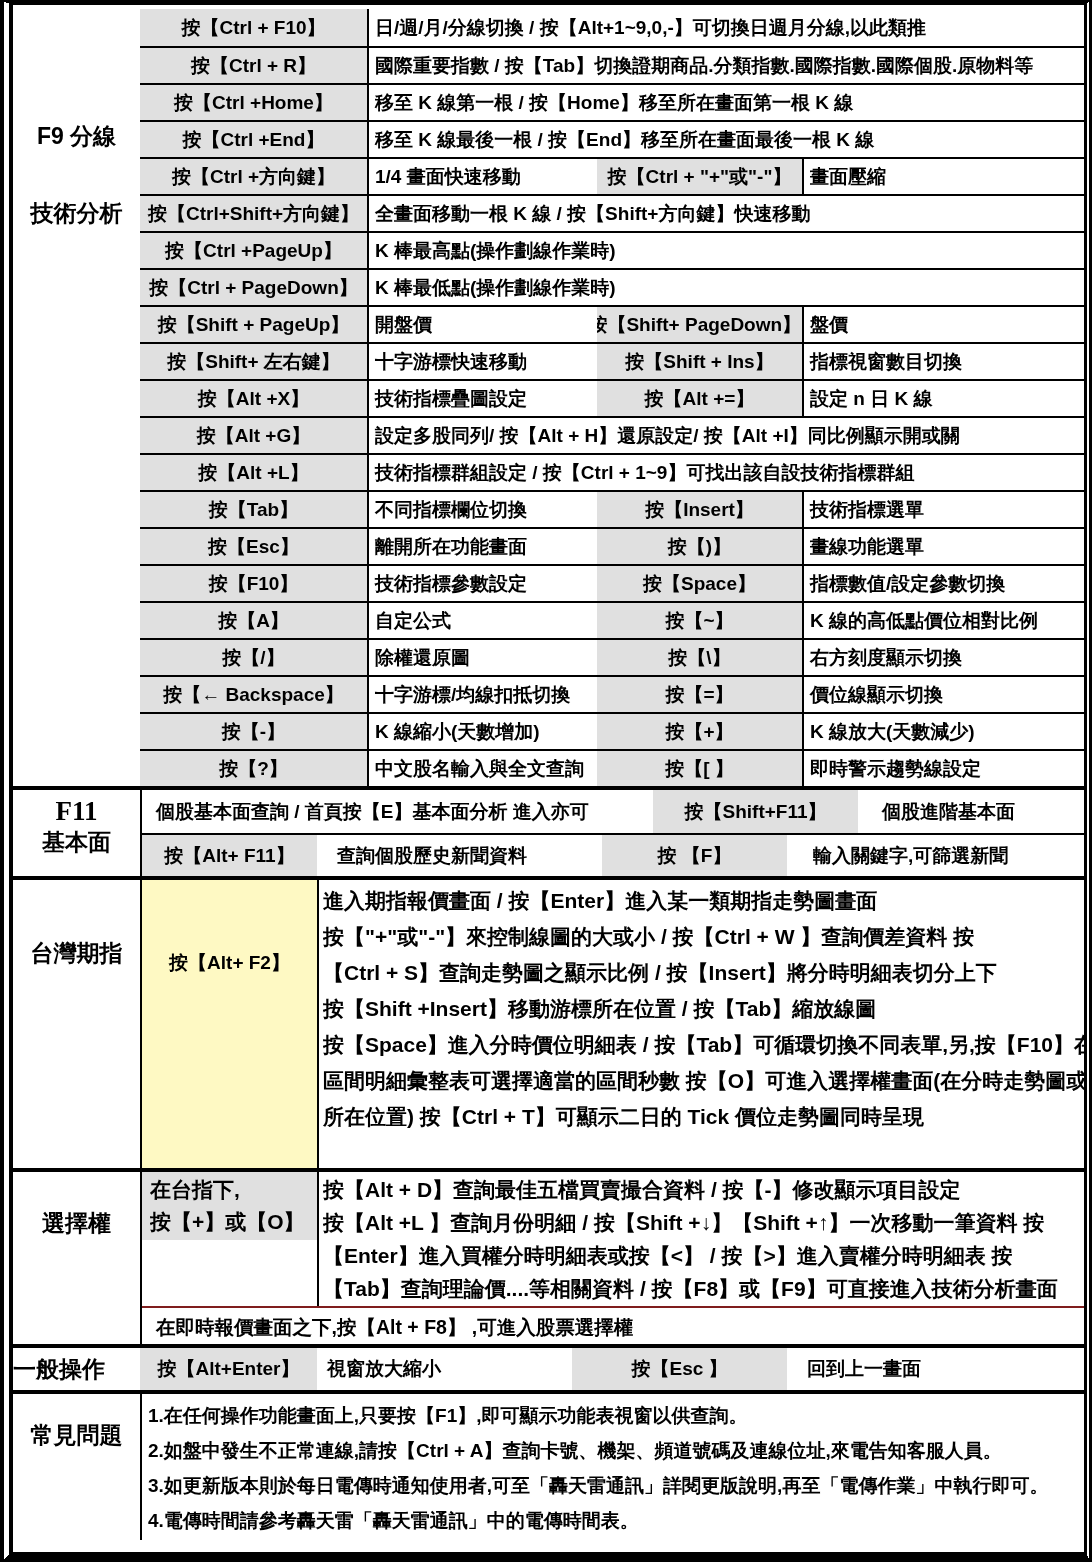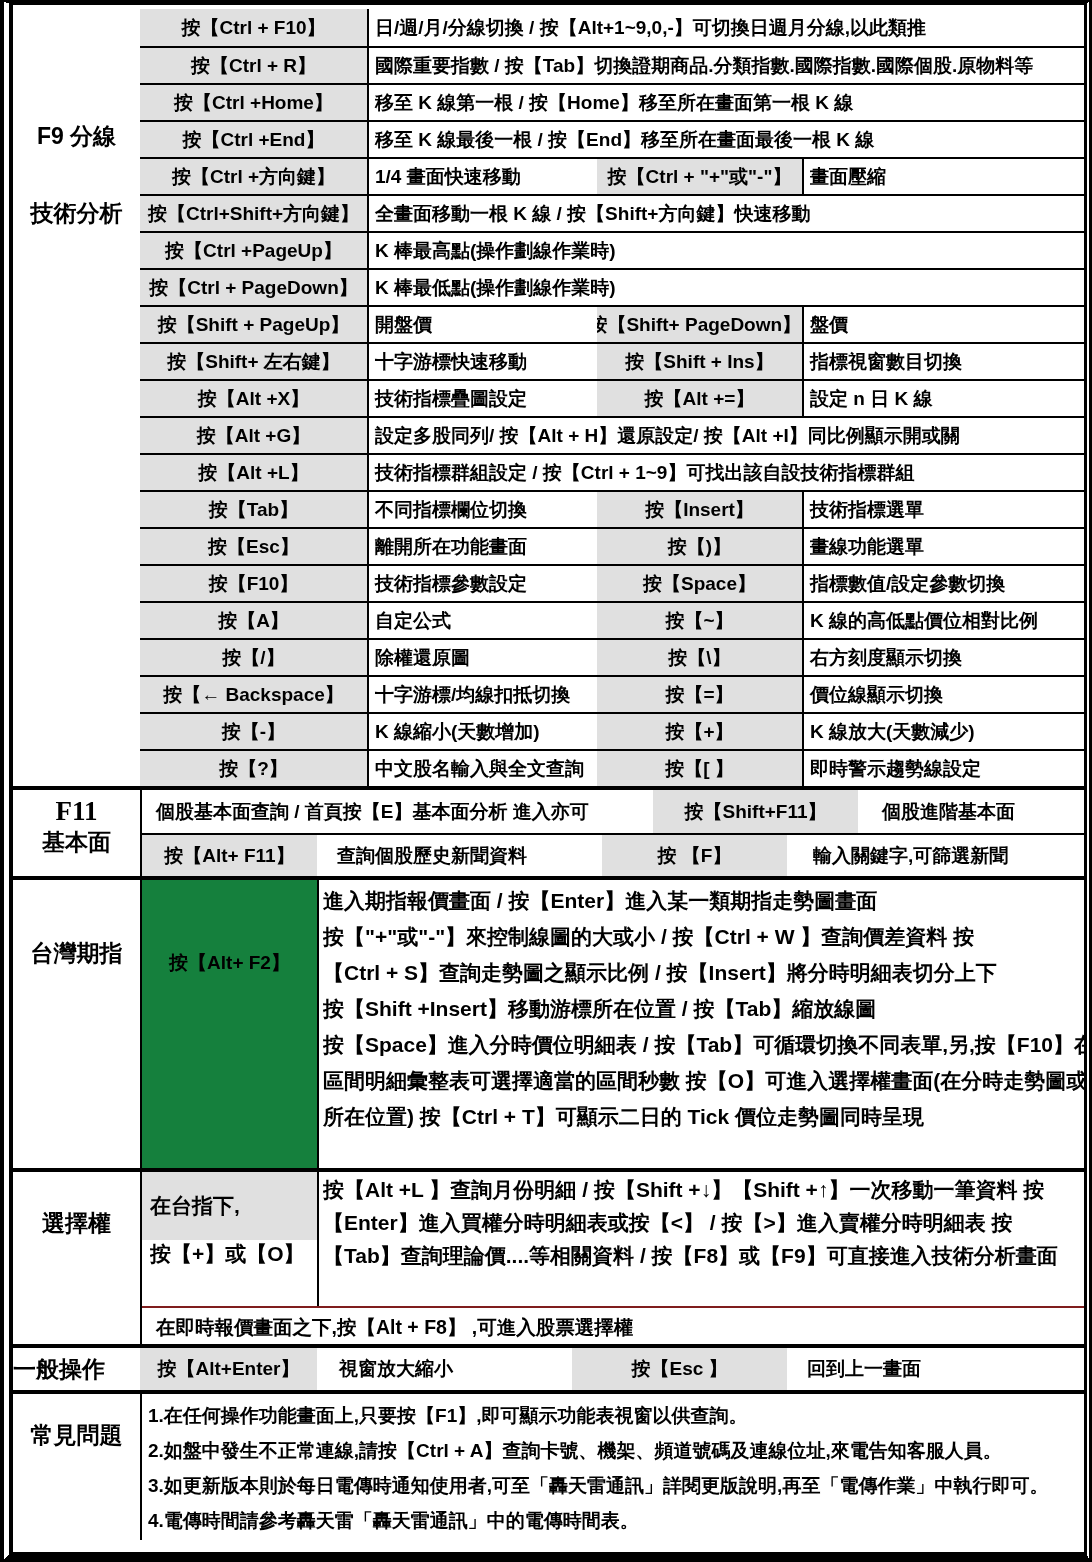--- a/index.html
+++ b/index.html
@@ -44,43 +44,43 @@
   .s-f11 .row-1 .desc2{flex:1;padding-left:24px;}
   .s-f11 .key1{width:175px;flex:none;}
   .s-f11 .desc1{width:285px;flex:none;padding-left:20px;}
   .s-f11 .row-2 .key2{width:185px;flex:none;}
   .s-f11 .row-2 .desc2{flex:1;padding-left:26px;}
 
   
   .s-fut{height:292px;}
   .s-fut .label-col{padding-top:58px;}
   .s-fut .content{border-left:2px solid #000;display:flex;}
-  .s-fut .keycol{width:175px;flex:none;background:#15803d;text-align:center;
+  .s-fut .keycol{width:175px;flex:none;background:#fef9c3;text-align:center;
     font-weight:bold;font-size:19px;padding-top:70px;}
   .s-fut .desc-lines{flex:1;border-left:2px solid #000;padding:3px 4px 0 4px;}
   .line{font-weight:bold;font-size:21px;line-height:36px;white-space:nowrap;overflow:hidden;}
 
   
   .s-opt{height:176px;}
   .s-opt .label-col{padding-top:36px;}
   .s-opt .content{border-left:2px solid #000;}
   .s-opt .blockA{display:flex;height:134px;}
   .s-opt .keycol{width:175px;flex:none;}
   .s-opt .keygray{background:#e0e0e0;height:68px;padding:2px 0 0 8px;}
-  .s-opt .keygray .line{line-height:32px;margin-top:16px;}
+  .s-opt .keygray .line{line-height:32px;}
   .s-opt .desc-lines{flex:1;border-left:2px solid #000;padding:1px 4px 0 4px;}
   .s-opt .desc-lines .line{line-height:33px;}
   .s-opt .footer-row{border-top:2px solid #7f1d1d;height:40px;display:flex;align-items:center;
     font-weight:bold;font-size:19.5px;padding-left:14px;white-space:nowrap;}
 
   
   .s-gen .row{height:42px;}
   .s-gen .label-col{display:flex;align-items:center;justify-content:flex-start;}
   .s-gen .key1{width:177px;flex:none;}
-  .s-gen .desc1{width:255px;flex:none;padding-left:22px;}
+  .s-gen .desc1{width:255px;flex:none;padding-left:10px;}
   .s-gen .key2{width:215px;flex:none;}
   .s-gen .desc2{flex:1;padding-left:20px;}
 
   
   .s-faq{height:150px;}
   .s-faq .label-col{padding-top:26px;}
   .s-faq .content{border-left:2px solid #000;padding:4px 4px 0 6px;}
   .s-faq .line{line-height:35px;font-size:19px;}
 </style>
 </head>
@@ -249,20 +249,21 @@
     </div>
     <div class="content">
       <div class="blockA">
         <div class="keycol">
           <div class="keygray" id="c-opt-keys">
               <div class="line">在台指下,</div>
               <div class="line">按【+】或【O】</div>
             </div>
         </div>
         <div class="desc-lines" id="c-opt-lines">
+            <div class="line">按【Alt + D】查詢最佳五檔買賣撮合資料 / 按【-】修改顯示項目設定</div>
             <div class="line">按【Alt +L 】查詢月份明細 /  按【Shift +↓】【Shift +↑】一次移動一筆資料 按</div>
             <div class="line">【Enter】進入買權分時明細表或按【&lt;】 / 按【&gt;】進入賣權分時明細表  按</div>
             <div class="line">【Tab】查詢理論價....等相關資料 / 按【F8】或【F9】可直接進入技術分析畫面</div>
           </div>
       </div>
       <div class="footer-row">在即時報價畫面之下,按【Alt + F8】 ,可進入股票選擇權</div>
     </div>
   </section>
 
   <section class="section s-gen">

